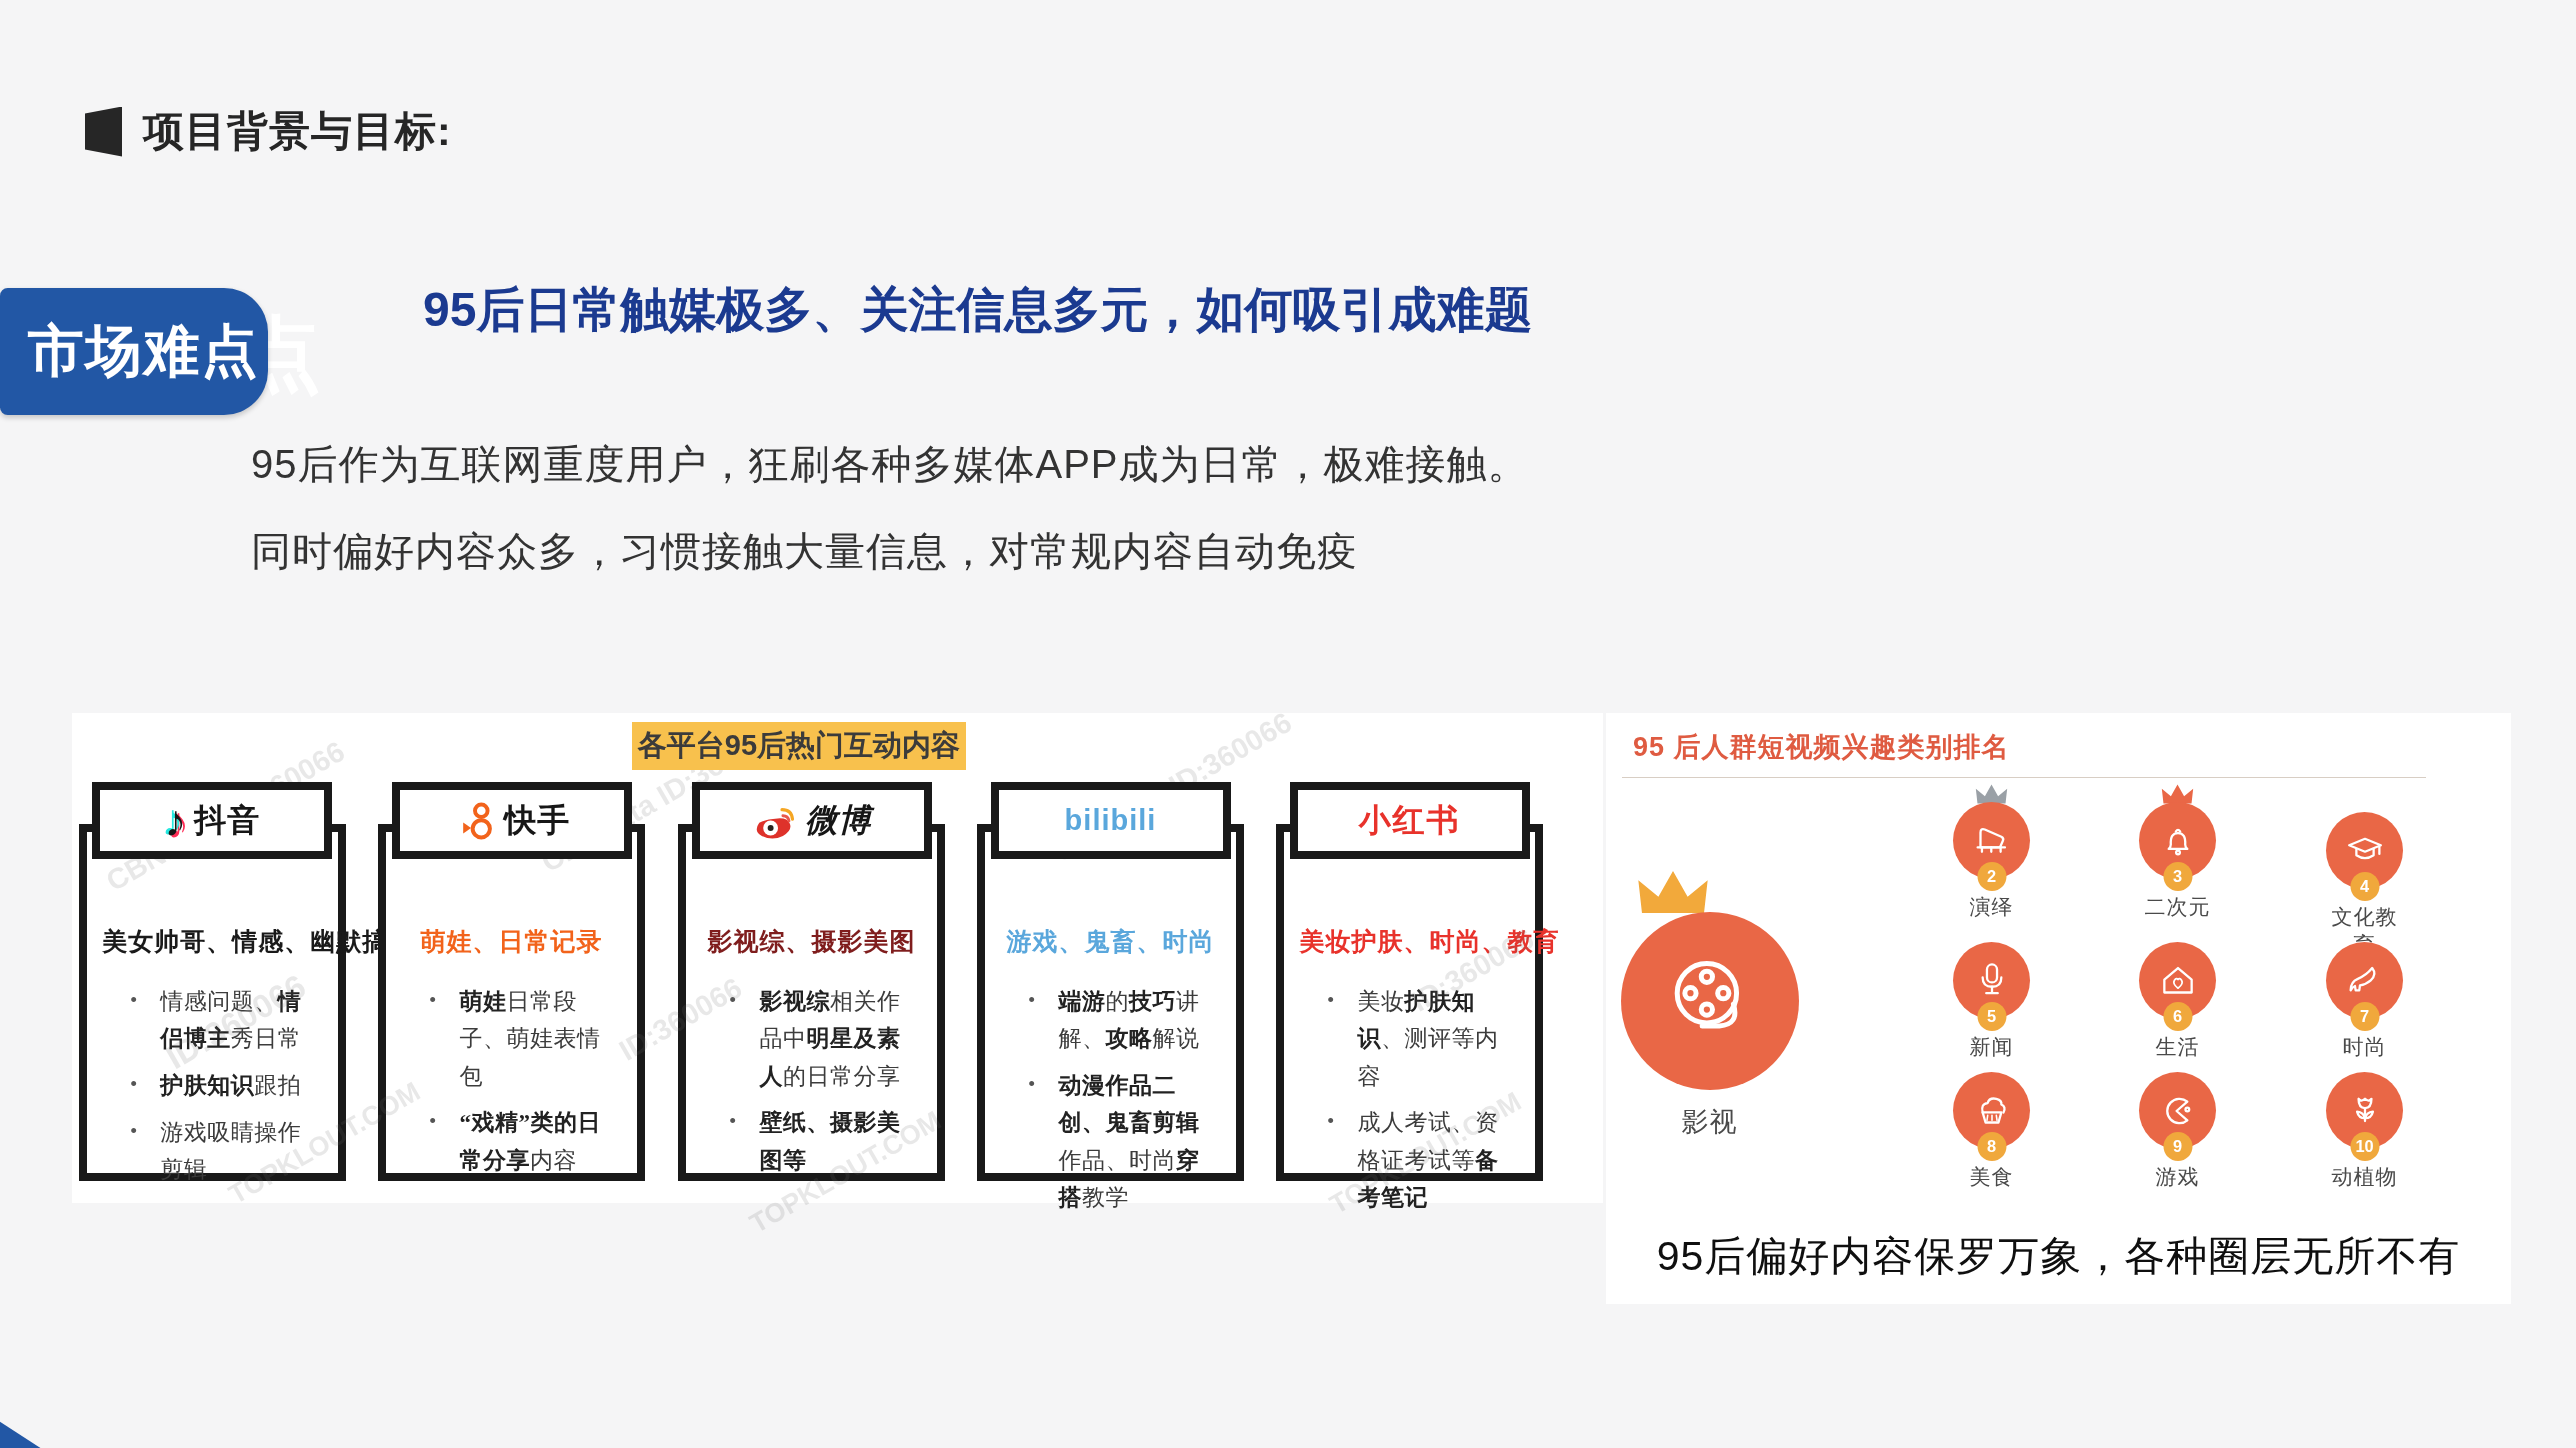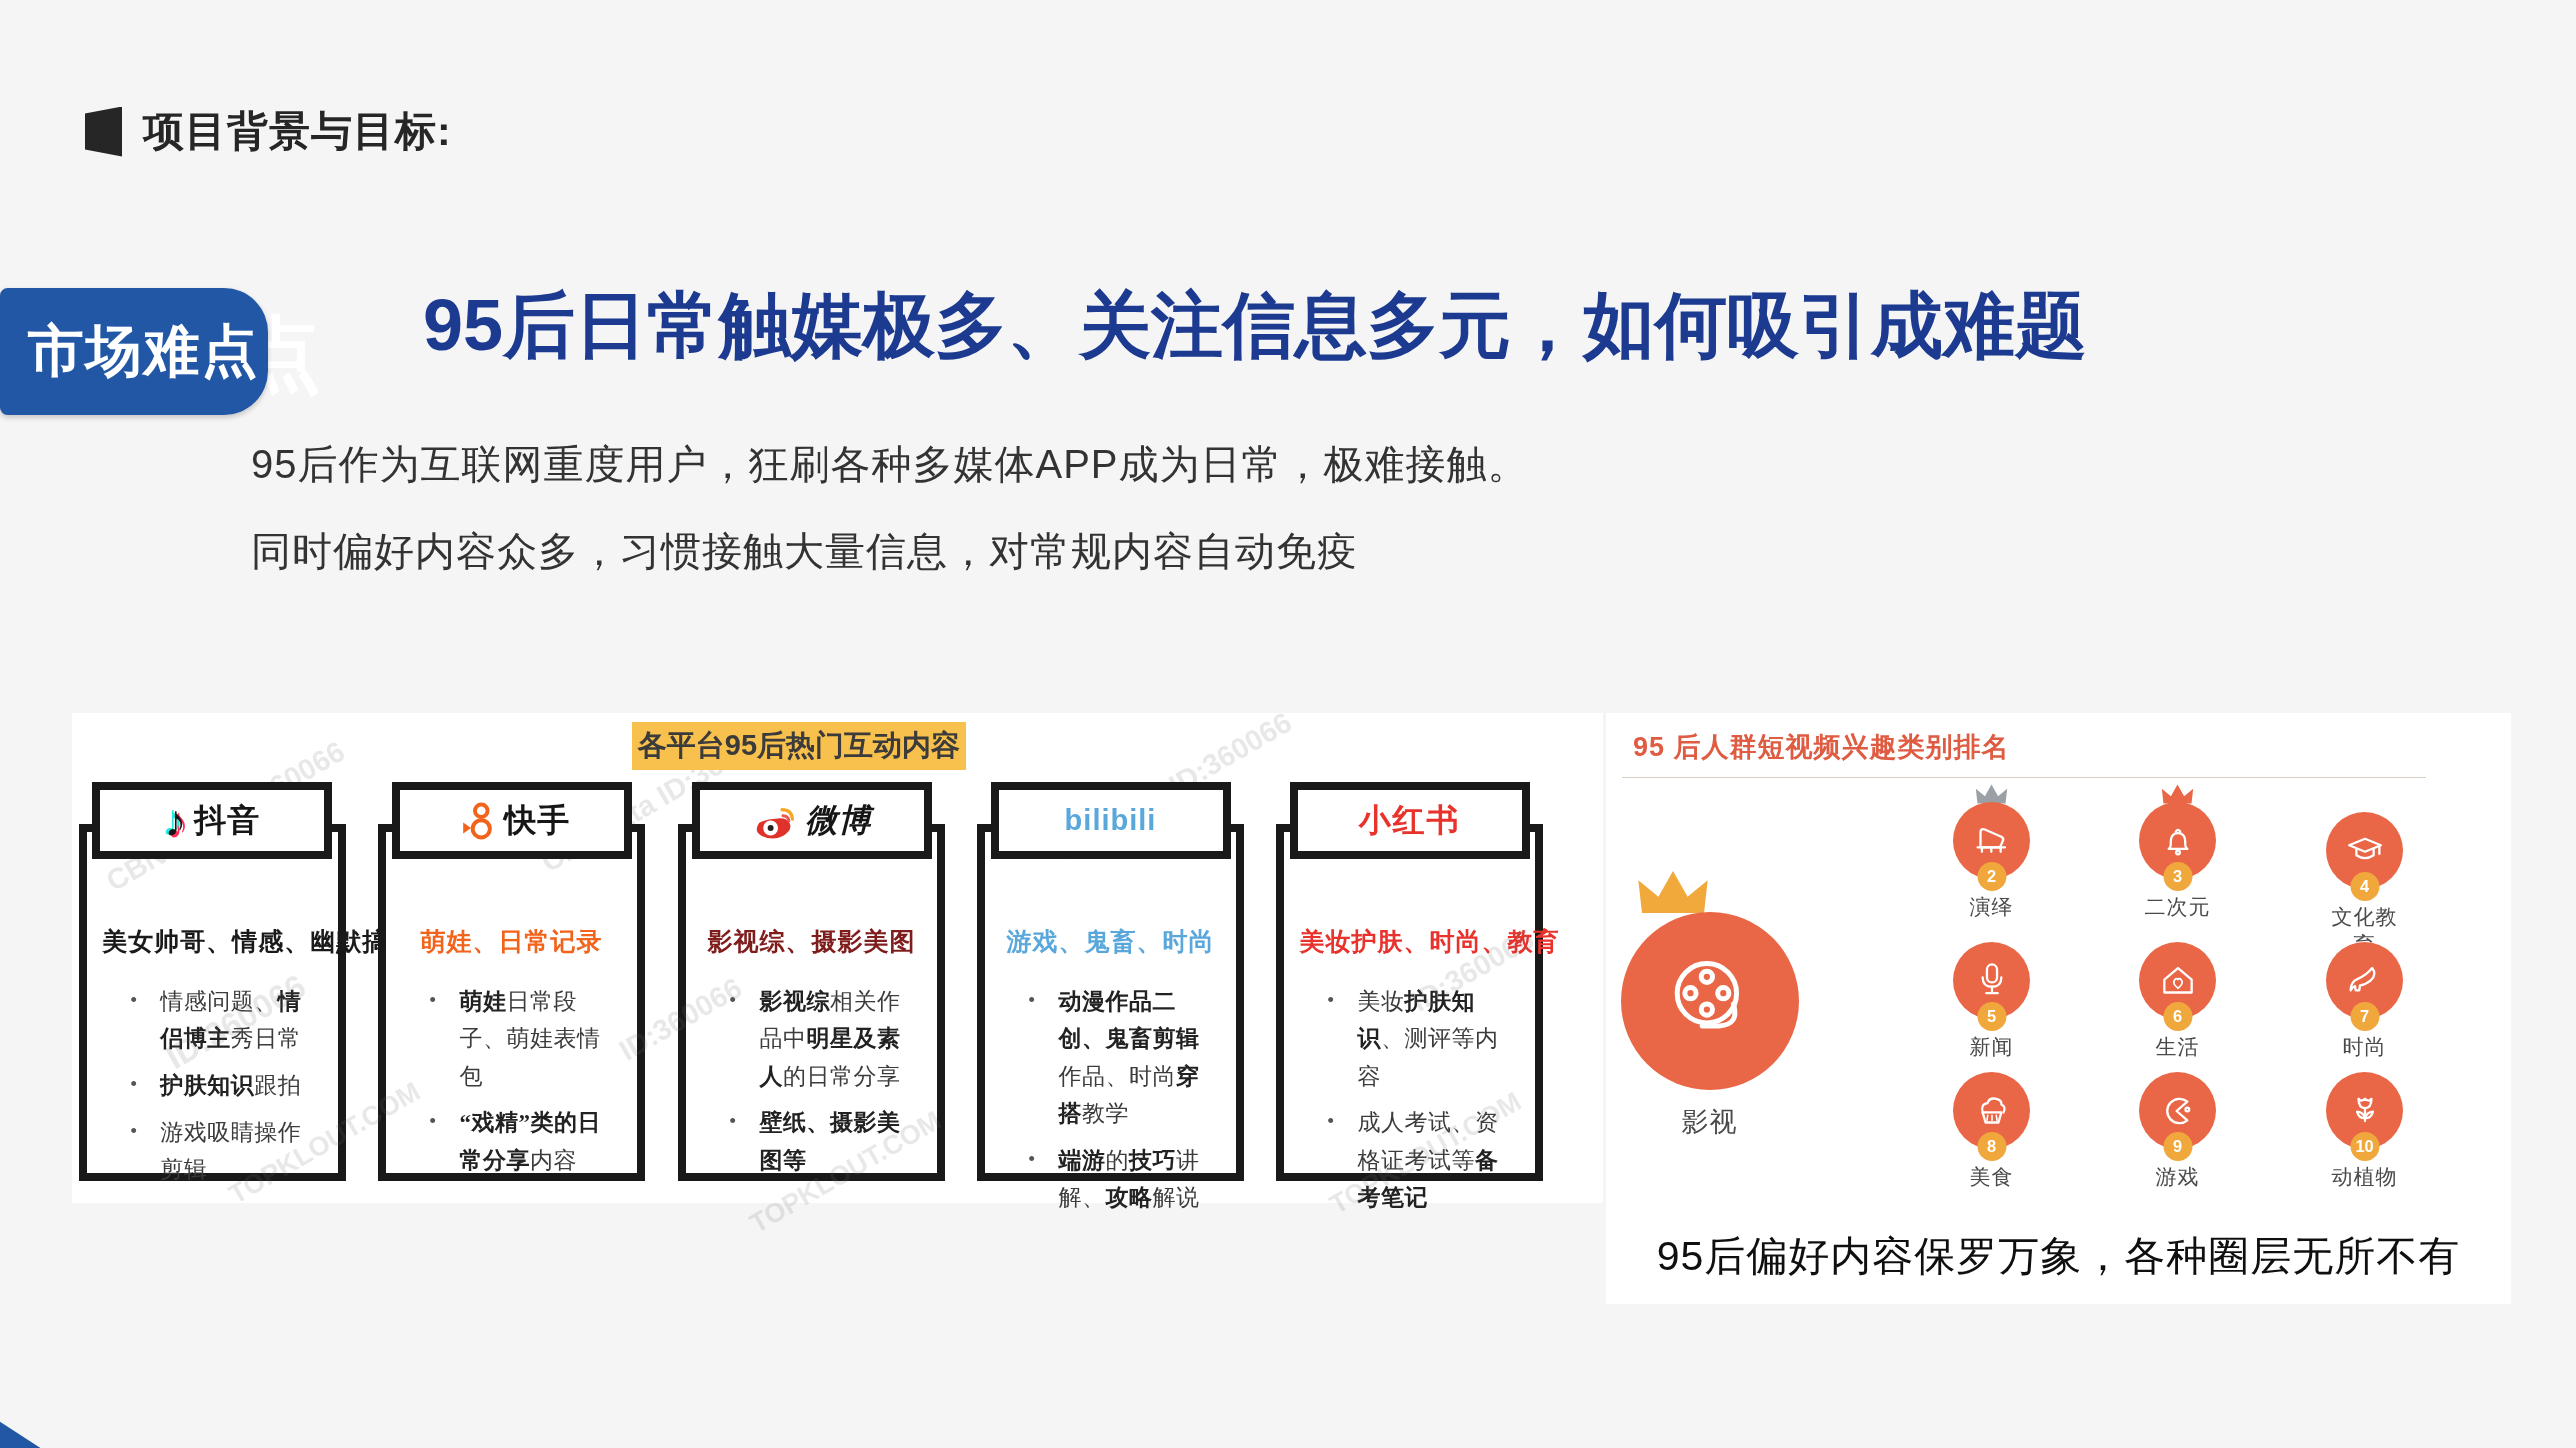--- a/index.html
+++ b/index.html
@@ -10,21 +10,21 @@
   .hdr{position:absolute;left:85px;top:87px;display:flex;align-items:center;gap:21px;margin-top:17px;}
   .hdr-flag{width:37px;height:50px;background:#262626;clip-path:polygon(100% 0,100% 100%,0 86%,0 14%);}
   .hdr-title{font-size:41px;font-weight:800;color:#262626;letter-spacing:1px;}
 
   
   .badge{position:absolute;left:0;top:288px;width:249px;height:127px;background:#2257A5;
          border-radius:7.7px 44px 44px 7.7px;display:flex;align-items:center;justify-content:center;
          box-shadow:0 2.9px 5.8px rgba(0,0,0,.18);z-index:2;padding-left:19px;}
   .badge span{color:#fff;font-size:56px;font-weight:900;letter-spacing:1.9px;}
   .ghost{position:absolute;left:240px;top:301px;font-size:81px;font-weight:900;color:#ffffff;z-index:1;}
-  .main-title{position:absolute;left:423px;top:278px;width:2106px;font-size:72px;font-weight:900;
+  .main-title{position:absolute;left:423px;top:278px;width:2106px;font-size:48px;font-weight:900;
               color:#1B3A90;white-space:nowrap;letter-spacing:0px;z-index:2;}
 
   
   .paras{position:absolute;left:251px;top:437px;width:2086px;}
   .paras .p{font-size:40px;color:#333;margin-bottom:32px;letter-spacing:1px;}
   .paras .p.strong{font-size:42px;font-weight:800;color:#0d0d0d;margin-top:5.8px;}
 
   
   .collage{position:absolute;left:72px;top:713px;width:1531px;height:490px;background:#ffffff;}
   .banner{position:absolute;left:560px;top:8.7px;width:334px;height:48px;background:#F8C14D;
@@ -133,22 +133,22 @@
                 <path d="M34 11 q11 0 12 11" stroke="#F5A623" stroke-width="3.6" fill="none" stroke-linecap="round"></path>
                 <path d="M35 18 q6 0 7 6" stroke="#E8584C" stroke-width="3.2" fill="none" stroke-linecap="round"></path>
               </svg></span>
             <span class="p-name weibo">微博</span>
           </div>
         </div>
         <div class="card" style="left: 905px; top: 111px;">
           <div class="card-bd">
          <div class="card-title" style="color:#5AA7DC">游戏、鬼畜、时尚</div>
          <ul>
+              <li><b>端游</b><span>的</span><b>技巧</b><span>讲解、</span><b>攻略</b><span>解说</span></li>
               <li><b>动漫作品二创、鬼畜剪辑</b><span>作品、时尚</span><b>穿搭</b><span>教学</span></li>
-              <li><b>端游</b><span>的</span><b>技巧</b><span>讲解、</span><b>攻略</b><span>解说</span></li>
             </ul>
        </div>
        <div class="card-hd">
             <span class="bili-logo">bilibili</span>
           </div>
         </div>
         <div class="card" style="left: 1204px; top: 111px;">
           <div class="card-bd">
          <div class="card-title" style="color:#E8322B">美妆护肤、时尚、教育</div>
          <ul>

